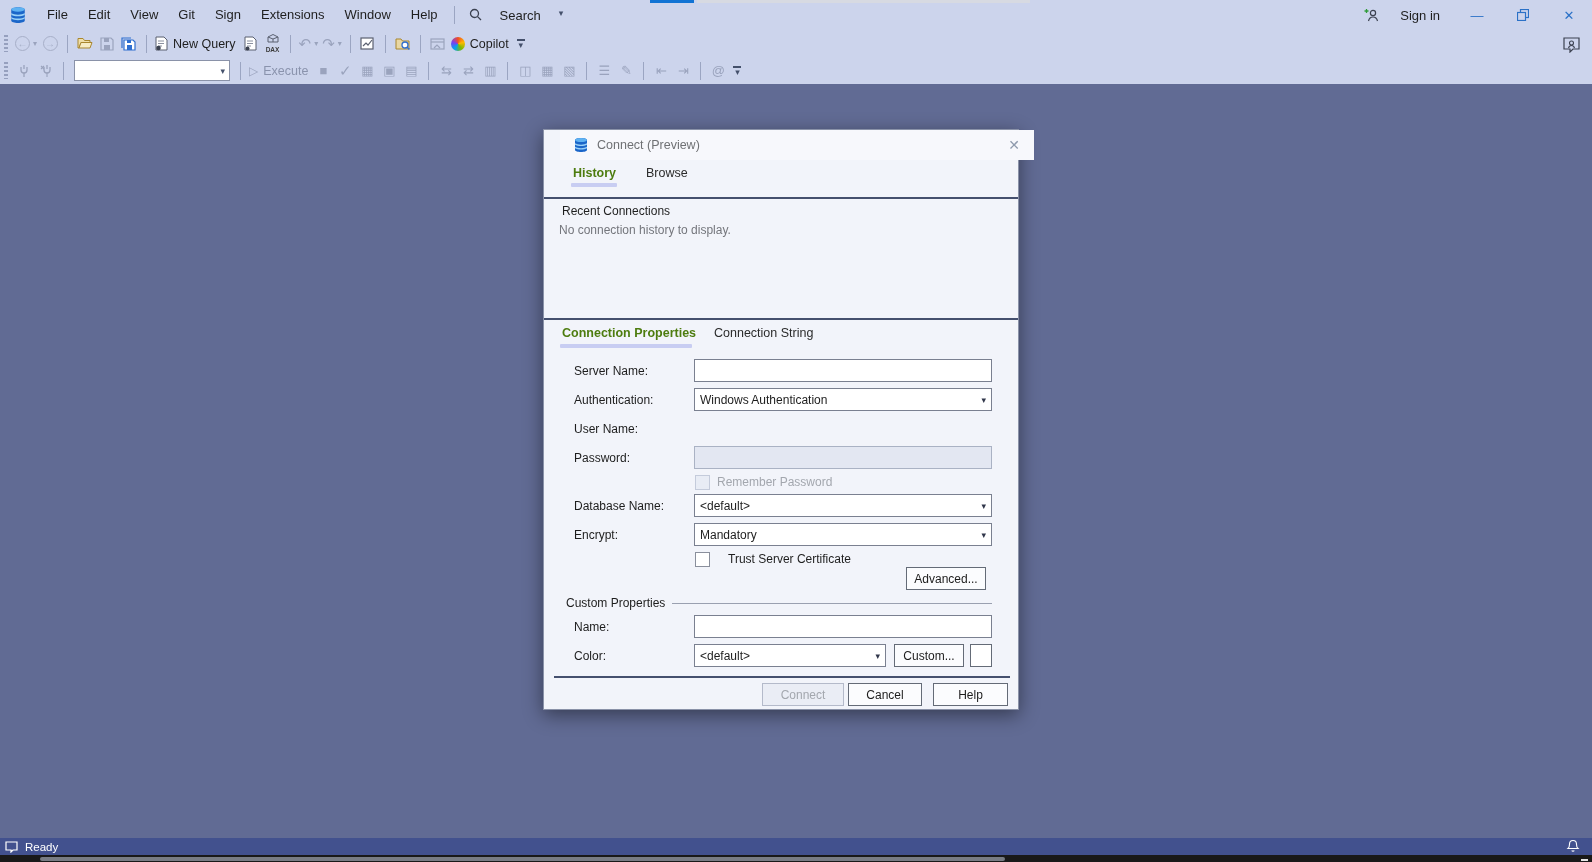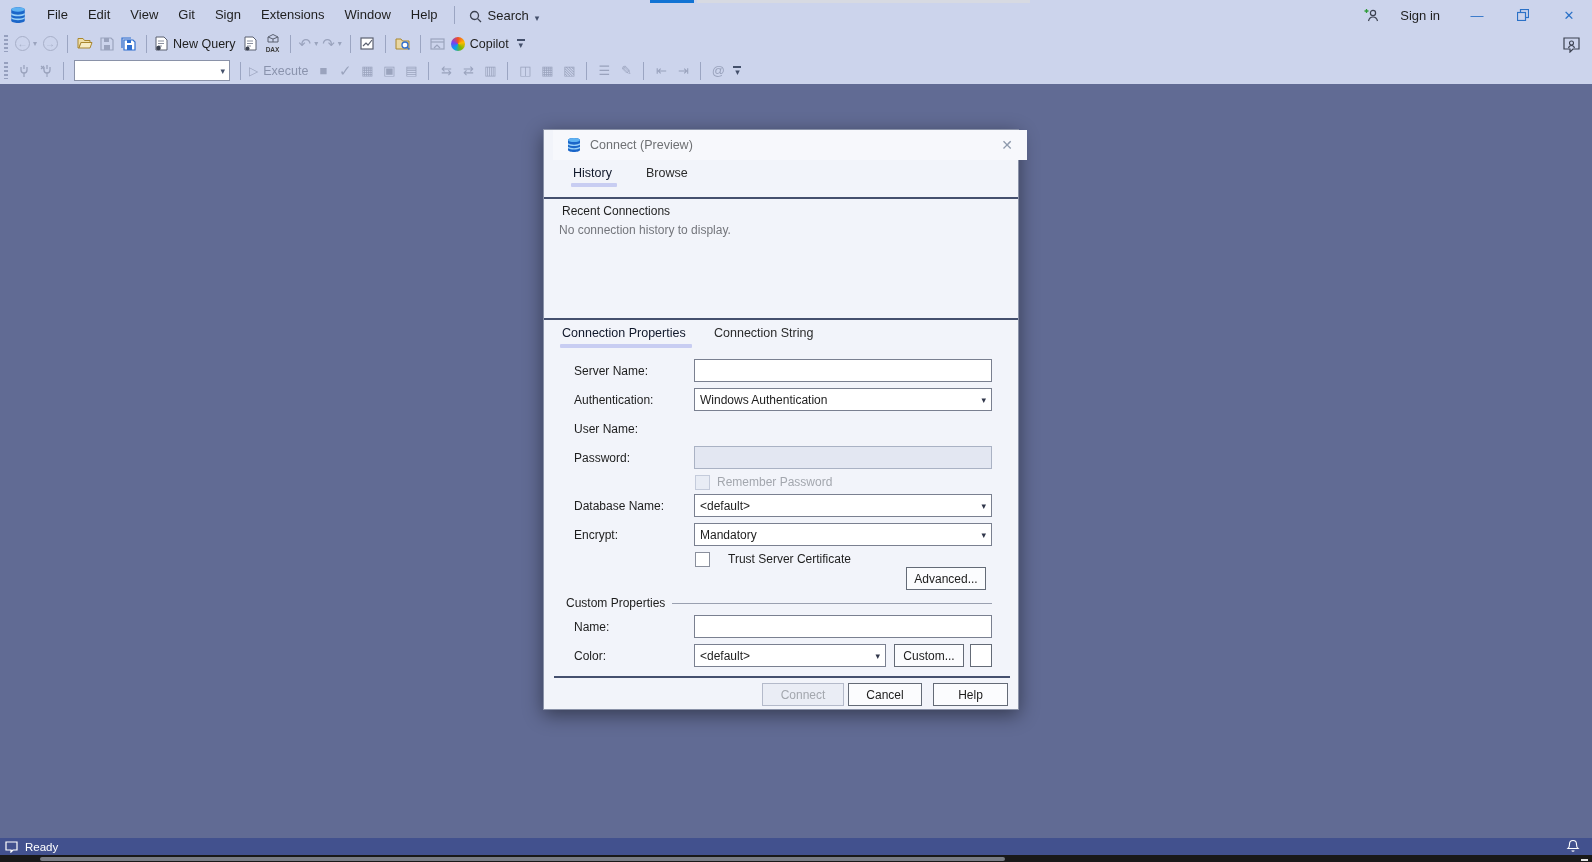--- a/index.html
+++ b/index.html
@@ -6,21 +6,21 @@
   html,body { width:1592px; height:862px; }
   body { font-family:"Liberation Sans", sans-serif; font-size:13px; color:#1e1e1e; }
   #stage { position:relative; width:1592px; height:862px; overflow:hidden; background:#616B94; }
 
   
   .chrome { position:absolute; left:0; top:0; width:1592px; height:84px; background:#CCD4EC; }
   .menubar { position:absolute; left:0; top:0; width:100%; height:30px; display:flex; align-items:center; }
   .menu-item { padding:0 10px; height:22px; line-height:22px; cursor:default; }
   .applogo { width:20px; height:18px; margin:0 8px 0 9px; display:flex; align-items:center; }
   .vsep { width:1px; height:18px; background:#9BA5C2; margin:0 6px; }
-  .search-box { display:flex; align-items:flex-end; gap:6px; padding:0 8px; color:#1e1e1e; }
+  .search-box { display:flex; align-items:flex-start; gap:18px; padding:0 8px; color:#1e1e1e; }
   .caret { font-size:9px; color:#44506b; }
   .right-cluster { position:absolute; right:0; top:0; height:30px; display:flex; align-items:center; }
   .signin { display:flex; align-items:center; gap:20px; padding:16px 14px; height:30px; }
   .winbtn { width:46px; height:30px; display:flex; align-items:center; justify-content:center; color:#2B71C7; font-size:13px; }
 
   .topaccent-blue { position:absolute; left:650px; top:0; width:44px; height:3px; background:#1173D4; z-index:5; }
   .topaccent-gray { position:absolute; left:697px; top:0; width:333px; height:3px; background:#D7DAE2; z-index:5; }
 
   .toolbar { position:absolute; left:0; width:100%; display:flex; align-items:center; }
   .tb1 { top:30px; height:27px; }
@@ -38,26 +38,26 @@
   .overflow .bar { width:8px; height:1.5px; background:#44506b; margin-bottom:2px; }
   .feedback-corner { position:absolute; right:12px; top:37px; }
 
   .daxbox { display:flex; flex-direction:column; align-items:center; line-height:7px; }
   .dax-text { font-size:6.5px; font-weight:bold; color:#3b3b3b; letter-spacing:0; }
 
   
   .dialog { position:absolute; left:543px; top:129px; width:476px; height:581px;
             background:#F2F4FA; border:1px solid #8A92A8; box-shadow:0 5px 18px rgba(0,0,0,.45);
             font-size:12px; }
-  .dlg-title { position:absolute; left:9px; top:0; width:100%; height:30px; background:#F7F8FC; display:flex; align-items:center; }
+  .dlg-title { position:absolute; left:16px; top:0; width:100%; height:30px; background:#F7F8FC; display:flex; align-items:center; }
   .dlg-title-text { color:#6F7174; font-size:12.5px; margin-left:8px; }
   .dlg-close { position:absolute; right:8px; top:4px; width:24px; height:22px; display:flex; align-items:center; justify-content:center; color:#8E9AAD; font-size:14px; }
 
   .tab { position:absolute; font-size:12.5px; color:#2b2b2b; }
-  .tab.active { font-weight:normal; color:#0f172a; }
+  .tab.active { font-weight:bold; color:#4d7c0f; }
   .tab-underline { position:absolute; height:4px; background:#C8CDF2; border-radius:1px; }
   .dlg-hr { position:absolute; left:0; width:100%; height:1.5px; background:#45506E; }
   .dlg-hr.inset { left:10px; width:456px; }
 
   .f-label { position:absolute; left:30px; color:#1d1d1d; line-height:22px; }
   .f-input { position:absolute; left:150px; width:298px; height:23px; background:#fff; border:1px solid #7A8090; font-family:"Liberation Sans",sans-serif; font-size:12px; padding:0 5px; color:#1d1d1d; }
   .f-input:disabled, .f-input.disabled { background:#E3E7F2; border-color:#AAB2C4; color:#9DA2AC; }
   .f-select { position:absolute; left:150px; width:298px; height:23px; background:#fff; border:1px solid #7A8090; display:flex; align-items:center; padding:0 5px; color:#1d1d1d; }
   .f-select .sel-caret { margin-left:auto; font-size:9px; color:#30364a; }
   .checkbox { position:absolute; width:15px; height:15px; background:#fff; border:1px solid #8A8F9C; }

